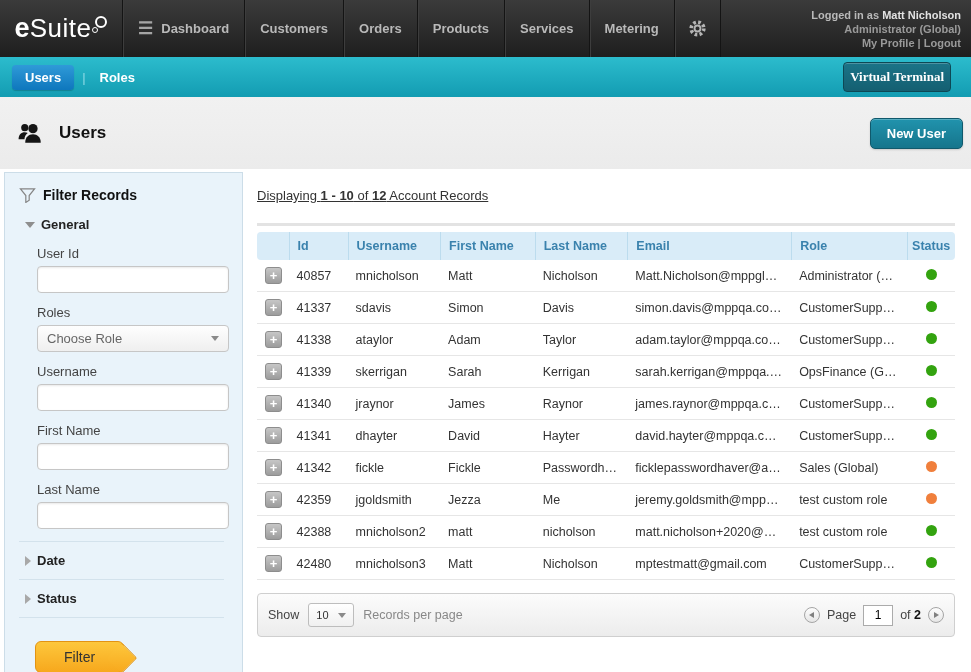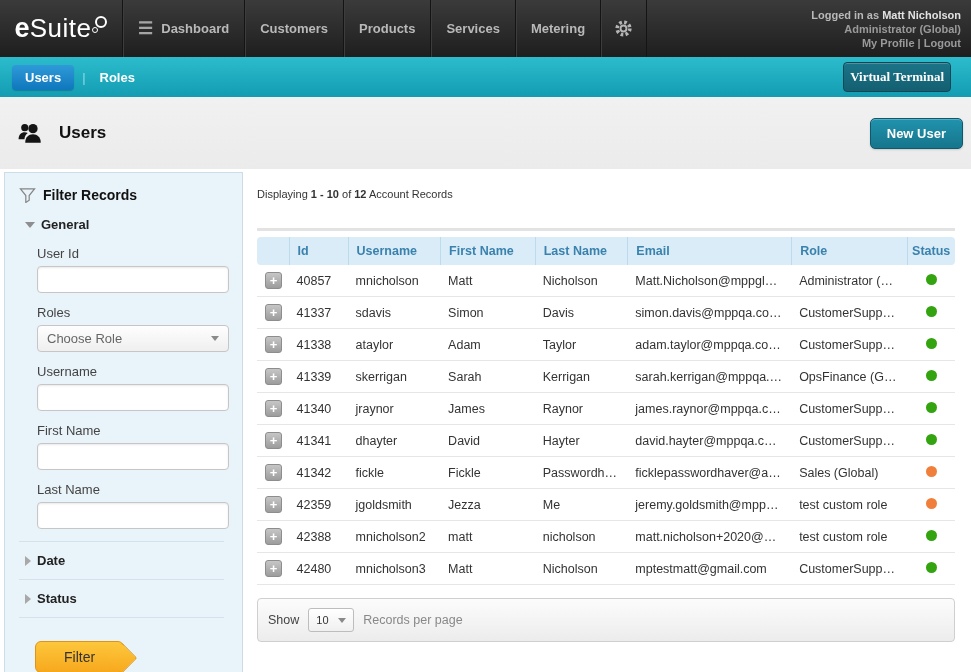--- a/index.html
+++ b/index.html
@@ -59,21 +59,21 @@
   .divider { height:1px; background:#d3e2ec; margin:7px 0; }
   .filter-btn { position:relative; margin:16px 0 0 16px; background:linear-gradient(#fdc73c,#f7a81d); border:1px solid #e29313;
     border-radius:6px; padding:7px 28px; font-size:14px; color:#333; cursor:pointer; font-family:"Liberation Sans",sans-serif; }
   .filter-btn::after { content:""; position:absolute; right:-10px; top:4.5px; width:21px; height:21px;
     background:linear-gradient(135deg,#fdc73c,#f7a81d); border:1px solid #e29313; border-left:none; border-bottom:none;
     transform:rotate(45deg); border-radius:3px; z-index:-0; }
   .filter-btn span { position:relative; z-index:1; }
 
   
   .main { flex:1 1 auto; padding:16px 16px 0 14px; min-width:0; }
-  .summary { font-size:11px; color:#333; margin-bottom:28px; }
+  .summary { font-size:13px; color:#333; margin-bottom:20px;text-decoration:underline; }
   .table-actions { display:flex; justify-content:flex-end; gap:26px; margin-bottom:7px; }
   .action-link { display:flex; align-items:center; gap:5px; font-size:12px; color:#333; cursor:pointer; text-decoration:none; }
   .table-top-rule { border-top:3px solid #e3e3e3; margin-bottom:6px; }
   table { width:100%; border-collapse:separate; border-spacing:0; table-layout:fixed; }
   thead th { background:#d9ecf8; color:#3a82ad; font-size:12.5px; font-weight:bold; text-align:left; padding:7px 8px;
     border-left:1px solid #bcdcee; white-space:nowrap; overflow:hidden; }
   thead th:first-child { border-left:none; border-top-left-radius:4px; border-bottom-left-radius:4px; }
   thead th:last-child { border-top-right-radius:4px; border-bottom-right-radius:4px; padding-left:4px; }
   tbody td { font-size:12.5px; color:#333; padding:7px 8px; border-bottom:1px solid #e6e6e6; white-space:nowrap; overflow:hidden; text-overflow:ellipsis; }
   .expand-btn { display:inline-block; width:17px; height:17px; background:linear-gradient(#c6c6c6,#9c9c9c); border:1px solid #8d8d8d;
@@ -108,20 +108,23 @@
         <span class="logo-rest">Suite</span>
       <span class="bubbles"></span>
     </div>
     <nav class="nav-items">
       <div class="nav-item">
         <span class="hamburger">☰</span>
         <span>Dashboard</span>
       </div>
       <div class="nav-item">
           <span>Customers</span>
+        </div>
+      <div class="nav-item">
+          <span>Orders</span>
         </div>
       <div class="nav-item">
           <span>Products</span>
         </div>
       <div class="nav-item">
           <span>Services</span>
         </div>
       <div class="nav-item">
           <span>Metering</span>
         </div>
@@ -354,16 +357,27 @@
           </tbody>
       </table>
 
       <div class="pagination">
         <span>Show</span>
         <div class="sel-small">
           <span>10</span>
           <span class="chev"></span>
         </div>
         <span class="records-label">Records per page</span>
+        <div class="pager">
+          <span class="pg-circle">
+              <span class="tri-l"></span>
+            </span>
+          <span>Page</span>
+          <input class="page-input" value="1" style="">
+          <span class="of-total"><span>of </span><b>2</b></span>
+          <span class="pg-circle">
+              <span class="tri-r"></span>
+            </span>
+        </div>
       </div>
     </main>
   </div>
 </div>
 
 </body></html>

